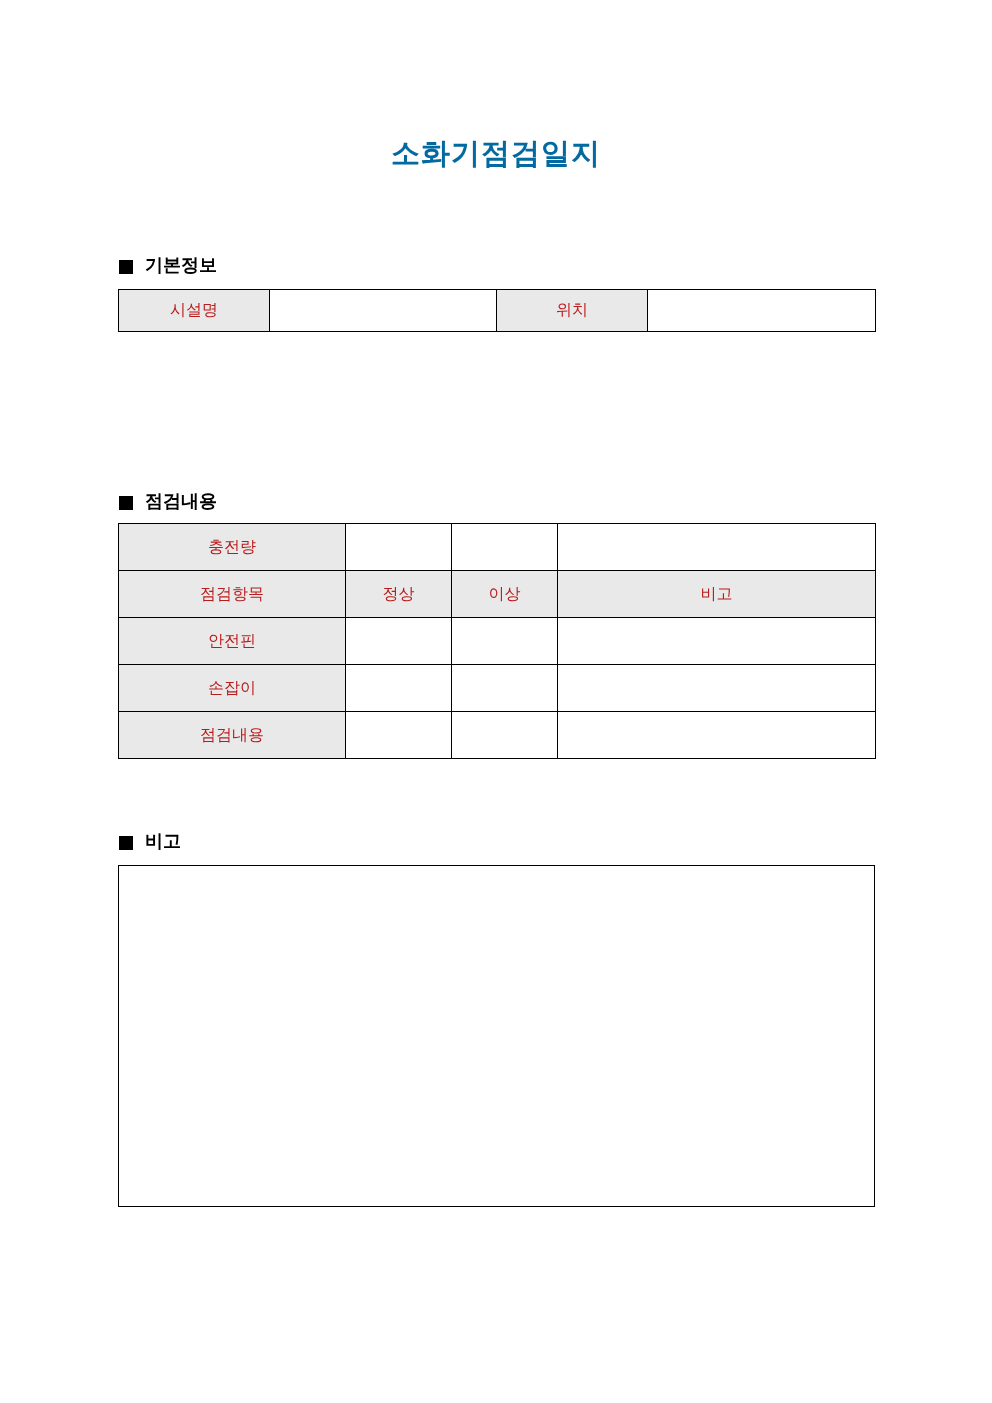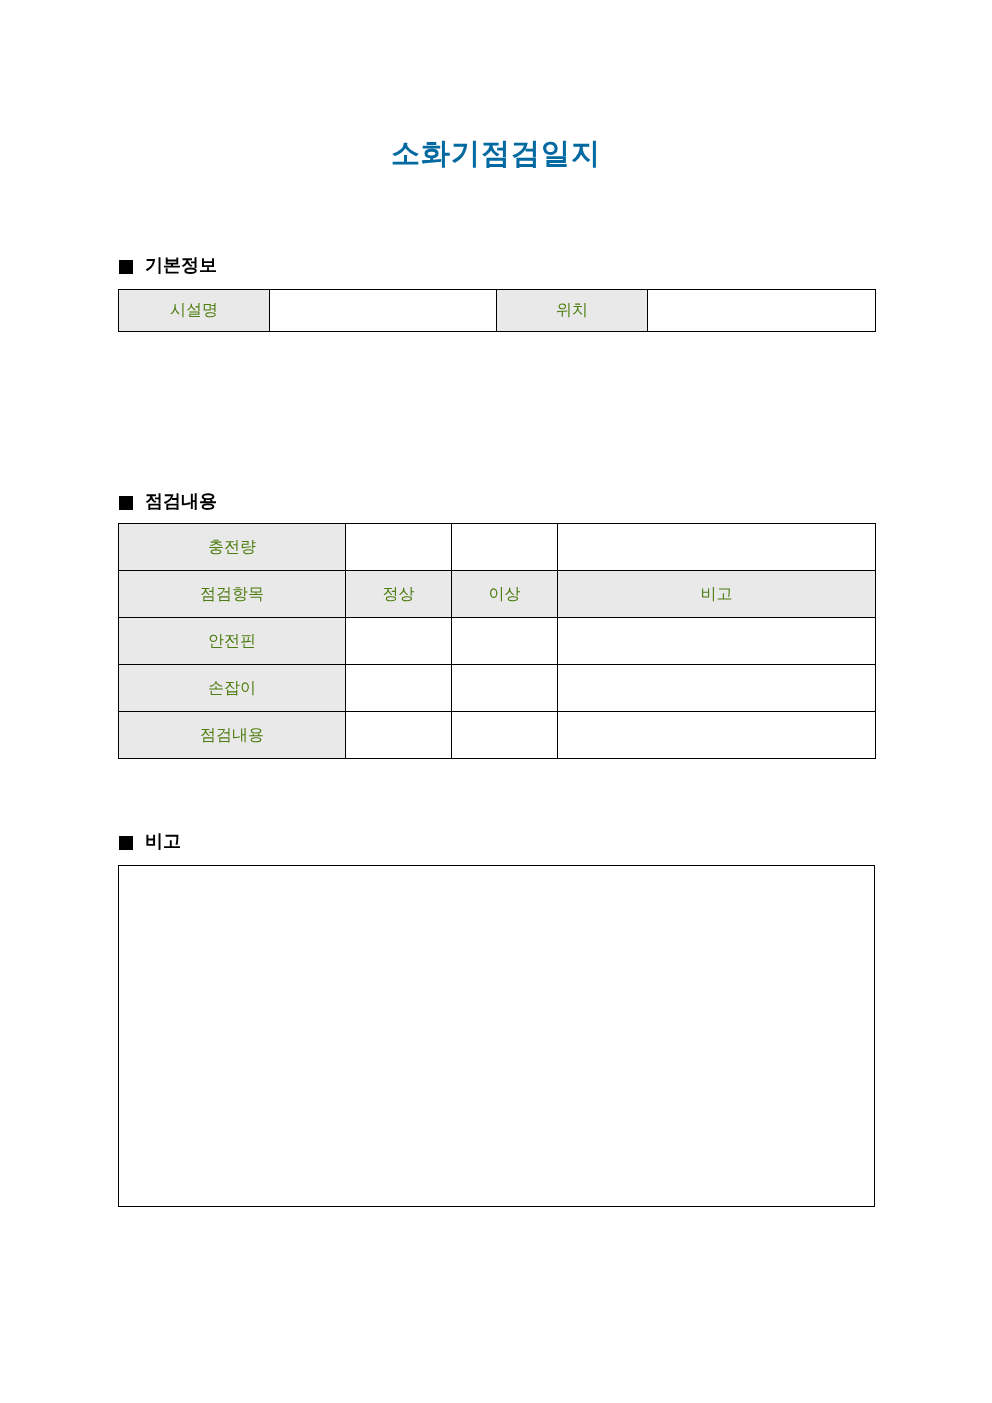--- a/index.html
+++ b/index.html
@@ -19,21 +19,21 @@
     .section-heading .square {
       display: inline-block; width: 14px; height: 14px; background: #000;
       margin-right: 12px; margin-top: 3px;
     }
     table {
       position: absolute; left: 118px; border-collapse: collapse;
       table-layout: fixed;
     }
     td {
       border: 1.5px solid #000; padding: 0; font-size: 16px; text-align: center;
-      vertical-align: middle; color: #4d7c0f;
+      vertical-align: middle; color: #b91c1c;
     }
     td.label { background: #e9e9e9; }
     td.blank { background: #ffffff; }
     #basic-table { top: 289px; width: 757px; }
     #basic-table td { height: 41px; }
     #check-table { top: 523px; width: 757px; }
     #check-table td { height: 46px; }
     .remarks-box {
       position: absolute; left: 118px; top: 865px; width: 755px; height: 340px;
       border: 1.5px solid #000; background: #fff;

